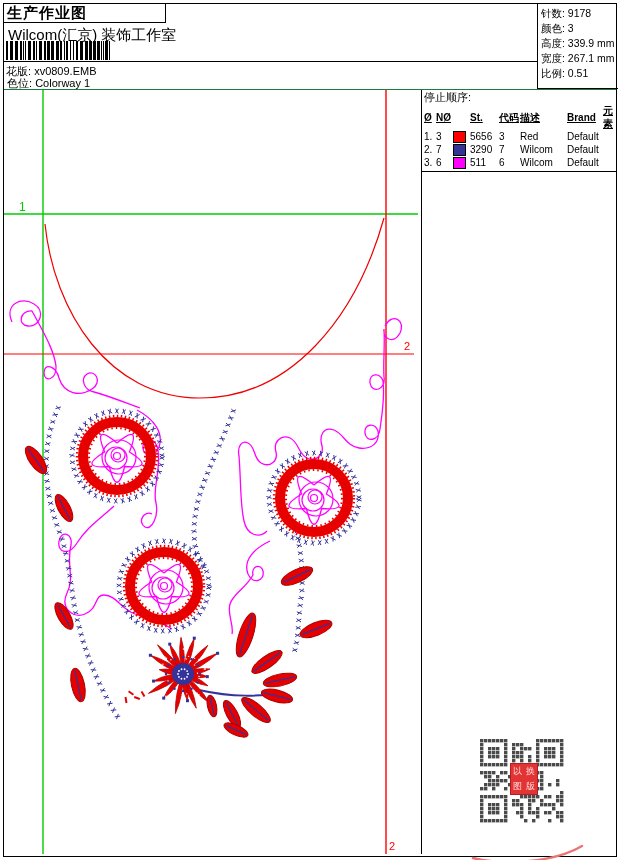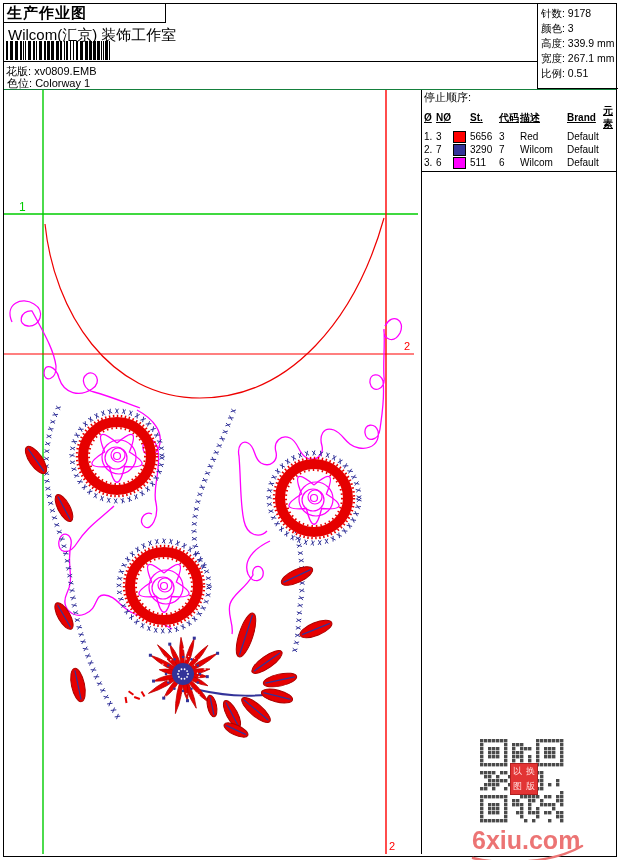--- a/index.html
+++ b/index.html
@@ -974,19 +974,18 @@
             <rect x="70" y="82" width="3.4" height="3.4" fill="#4a4a4a"></rect>
             <rect x="82" y="82" width="3.4" height="3.4" fill="#4a4a4a"></rect>
           </svg>
       </div>
       <div class="stamp" id="stamp">
           <span>以</span>
           <span>换</span>
           <span>图</span>
           <span>版</span>
         </div>
-      <div class="watermark">6xiu.com</div>
       <svg class="swoosh" width="118" height="26" viewBox="0 0 118 26">
         <path d="M3,16 C35,24 85,20 112,4" fill="none" stroke="#ec7474" stroke-width="2.5" stroke-linecap="round"></path>
       </svg>
     </div>
   </div>
 </div>
 
 </body></html>

